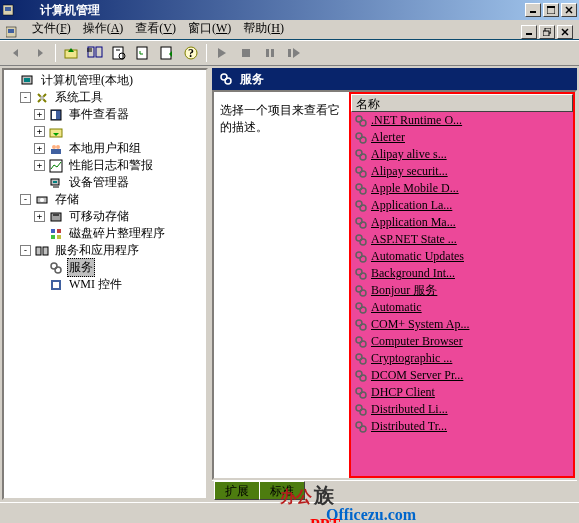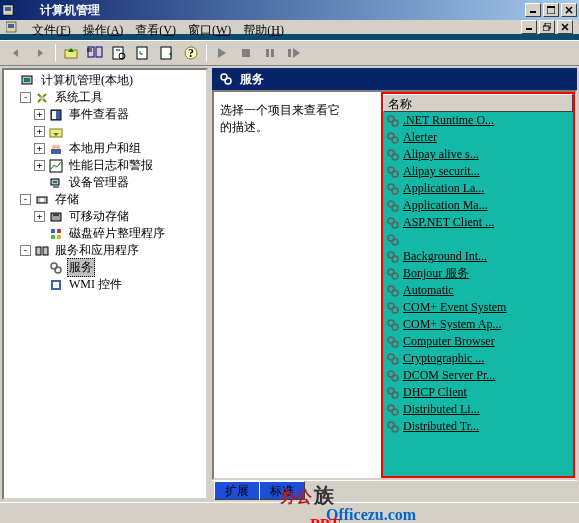--- a/index.html
+++ b/index.html
@@ -2,21 +2,21 @@
 <html><head>
 <meta charset="utf-8">
 <style>
 * { box-sizing: border-box; margin: 0; padding: 0; font-family: "SimSun", "宋体", serif; font-size: 12px; }
 body { width: 579px; height: 523px; background: #d4d0c8; overflow: hidden; }
 .titlebar { background: linear-gradient(to right, #0a246a, #a6caf0); height: 20px; display: flex; align-items: center; padding: 0 2px; }
 .titlebar .sysicon { width: 16px; height: 16px; margin-right: 4px; display:flex;align-items:center;justify-content:center;}
 .titlebar .title { color: #fff; font-weight: bold; flex: 1; margin-left: 18px; }
 .titlebar .winbtns { display: flex; }
 .winbtn { width: 16px; height: 14px; background: #d4d0c8; border: 1px solid; border-color: #fff #404040 #404040 #fff; margin-left: 2px; display: flex; align-items: center; justify-content: center; font-size: 10px; font-family: Arial; }
-.menubar { background: #d4d0c8; height: 20px; display: flex; align-items: flex-start; padding: 0 6px; border-bottom: 6px solid #0c4a6e; }
+.menubar { background: #d4d0c8; height: 20px; display: flex; align-items: flex-end; padding: 0 6px; border-bottom: 1px solid #0c4a6e; }
 .menuitem { padding: 2px 6px; }
 .menuletter { text-decoration: underline; }
 .docbtns { margin-left: auto; display: flex; }
 .toolbar { background: #d4d0c8; height: 26px; border-top: 1px solid #fff; border-bottom: 1px solid #808080; display: flex; align-items: center; padding: 0 4px; }
 .toolbtn { width: 22px; height: 22px; display: flex; align-items: center; justify-content: center; margin: 0 1px; }
 .toolsep { width: 1px; height: 18px; background: #808080; border-right: 1px solid #fff; margin: 0 3px; }
 .mainarea { display: flex; height: 436px; }
 .treepane { width: 206px; border: 2px inset #d4d0c8; background: #fff; overflow: auto; padding: 2px; margin: 2px; }
 .tn { white-space: nowrap; display: flex; align-items: center; height: 17px; }
 .tn .exp { width: 11px; height: 11px; border: 1px solid #808080; background: #fff; display: inline-flex; align-items: center; justify-content: center; font-size: 9px; line-height: 1; font-family: monospace; margin-right: 3px; cursor: pointer; }
@@ -24,26 +24,26 @@
 .tn .ticon { width: 16px; height: 16px; margin-right: 3px; display:inline-flex;align-items:center;justify-content:center; font-size:11px;}
 .tn .tlabel { padding: 12px 2px; }
 .tn .tlabel.sel { background: #c0c0c0; border: 1px dotted #000; padding: 0 1px; }
 .ind1 { padding-left: 14px; } .ind2 { padding-left: 28px; }
 .detailpane { flex: 1; margin: 2px; display: flex; flex-direction: column; }
 .dheader { background: #08246b; height: 22px; display: flex; align-items: center; padding: 0 6px; }
 .dheader .dicon { width:16px; height:16px; margin-right:6px; display:flex;align-items:center;justify-content:center;}
 .dheader .dtitle { color: #fff; font-weight: bold; }
 .dbody { flex: 1; border: 2px inset #d4d0c8; background: #fff; display: flex; }
 .descpane { width: 135px; padding: 10px 6px; }
-.listpane { flex: 1; border: 2px solid red; position: relative; background:#14b8a6;margin-left:32px;}
+.listpane { flex: 1; border: 2px solid red; position: relative; background:#ec4899;}
 .colhead { background: #d4d0c8; border: 1px solid; border-color: #fff #404040 #404040 #fff; height: 18px; padding: 1px 4px; }
 .svcitem { display: flex; align-items: center; height: 17px; padding: 0 2px; text-decoration: underline; }
 .svcitem .sicon { width: 16px; height: 16px; margin-right: 2px; display:inline-flex;align-items:center;justify-content:center;}
 .tabs { height: 20px; display: flex; padding-left: 2px; border-top:1px solid #fff;}
-.tab { background: #1d4ed8; border: 1px solid; border-color: #fff #404040 #404040 #fff; padding: 1px 10px; margin-right: -1px; }
+.tab { background: #4d7c0f; border: 1px solid; border-color: #fff #404040 #404040 #fff; padding: 1px 10px; margin-right: -1px; }
 .statusbar { height: 20px; border-top: 1px solid #fff; padding: 2px 4px; }
 .watermark { position: absolute; bottom: 14px; left: 280px; font-family: Arial; font-weight: bold; pointer-events:none;}
 .wm1 { color: #b91c1c; font-size: 16px; }
 .wm2 { color: #333; font-size: 20px; margin-left: 2px; }
 .wm3 { color: #0066cc; font-size: 16px; position:absolute; top:24px; left:46px;}
 .wm4 { color: #ff0000; font-size: 16px; font-weight:bold; position:absolute; top:34px; left:30px;}
 svg { display: block; }
 </style>
 </head>
 <body>
@@ -376,47 +376,57 @@
               </span>
               <span>Alipay securit...</span>
             </div>
             <div class="svcitem">
               <span class="sicon">
                 <svg width="14" height="14">
                   <circle cx="5" cy="5" r="3" fill="none" stroke="#606060" stroke-width="1.5"></circle>
                   <circle cx="9" cy="9" r="3" fill="none" stroke="#606060" stroke-width="1.5"></circle>
                 </svg>
               </span>
+              <span>Apple Mobile D...</span>
+            </div>
+            <div class="svcitem">
+              <span class="sicon">
+                <svg width="14" height="14">
+                  <circle cx="5" cy="5" r="3" fill="none" stroke="#606060" stroke-width="1.5"></circle>
+                  <circle cx="9" cy="9" r="3" fill="none" stroke="#606060" stroke-width="1.5"></circle>
+                </svg>
+              </span>
               <span>Application La...</span>
             </div>
             <div class="svcitem">
               <span class="sicon">
                 <svg width="14" height="14">
                   <circle cx="5" cy="5" r="3" fill="none" stroke="#606060" stroke-width="1.5"></circle>
                   <circle cx="9" cy="9" r="3" fill="none" stroke="#606060" stroke-width="1.5"></circle>
                 </svg>
               </span>
               <span>Application Ma...</span>
             </div>
             <div class="svcitem">
               <span class="sicon">
                 <svg width="14" height="14">
                   <circle cx="5" cy="5" r="3" fill="none" stroke="#606060" stroke-width="1.5"></circle>
                   <circle cx="9" cy="9" r="3" fill="none" stroke="#606060" stroke-width="1.5"></circle>
                 </svg>
               </span>
-              <span>ASP.NET Client ...</span>
-            </div>
-            <div class="svcitem">
-              <span class="sicon">
-                <svg width="14" height="14">
-                  <circle cx="5" cy="5" r="3" fill="none" stroke="#606060" stroke-width="1.5"></circle>
-                  <circle cx="9" cy="9" r="3" fill="none" stroke="#606060" stroke-width="1.5"></circle>
-                </svg>
-              </span>
+              <span>ASP.NET State ...</span>
+            </div>
+            <div class="svcitem">
+              <span class="sicon">
+                <svg width="14" height="14">
+                  <circle cx="5" cy="5" r="3" fill="none" stroke="#606060" stroke-width="1.5"></circle>
+                  <circle cx="9" cy="9" r="3" fill="none" stroke="#606060" stroke-width="1.5"></circle>
+                </svg>
+              </span>
+              <span>Automatic Updates</span>
             </div>
             <div class="svcitem">
               <span class="sicon">
                 <svg width="14" height="14">
                   <circle cx="5" cy="5" r="3" fill="none" stroke="#606060" stroke-width="1.5"></circle>
                   <circle cx="9" cy="9" r="3" fill="none" stroke="#606060" stroke-width="1.5"></circle>
                 </svg>
               </span>
               <span>Background Int...</span>
             </div>
@@ -430,29 +440,20 @@
               <span>Bonjour 服务</span>
             </div>
             <div class="svcitem">
               <span class="sicon">
                 <svg width="14" height="14">
                   <circle cx="5" cy="5" r="3" fill="none" stroke="#606060" stroke-width="1.5"></circle>
                   <circle cx="9" cy="9" r="3" fill="none" stroke="#606060" stroke-width="1.5"></circle>
                 </svg>
               </span>
               <span>Automatic</span>
-            </div>
-            <div class="svcitem">
-              <span class="sicon">
-                <svg width="14" height="14">
-                  <circle cx="5" cy="5" r="3" fill="none" stroke="#606060" stroke-width="1.5"></circle>
-                  <circle cx="9" cy="9" r="3" fill="none" stroke="#606060" stroke-width="1.5"></circle>
-                </svg>
-              </span>
-              <span>COM+ Event System</span>
             </div>
             <div class="svcitem">
               <span class="sicon">
                 <svg width="14" height="14">
                   <circle cx="5" cy="5" r="3" fill="none" stroke="#606060" stroke-width="1.5"></circle>
                   <circle cx="9" cy="9" r="3" fill="none" stroke="#606060" stroke-width="1.5"></circle>
                 </svg>
               </span>
               <span>COM+ System Ap...</span>
             </div>

